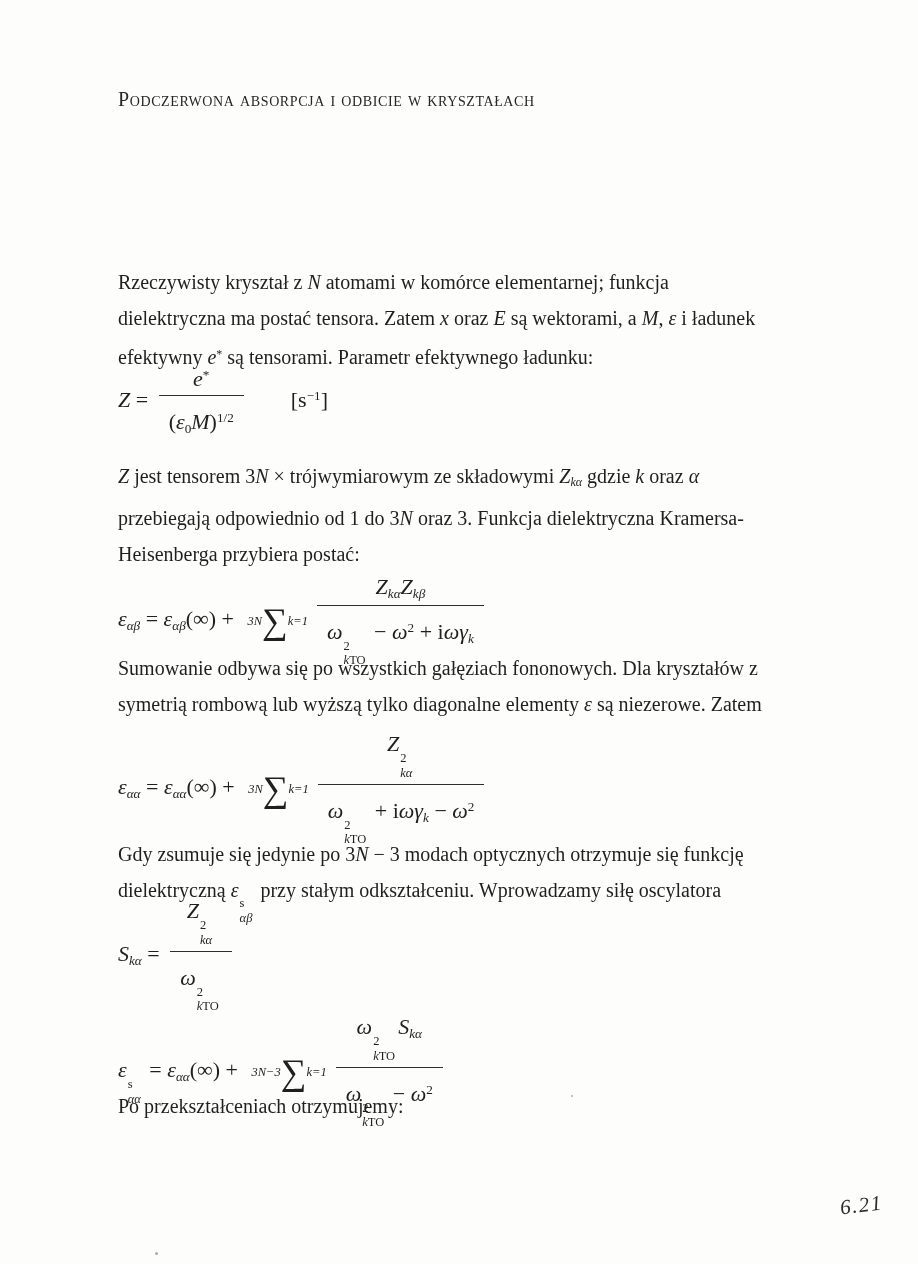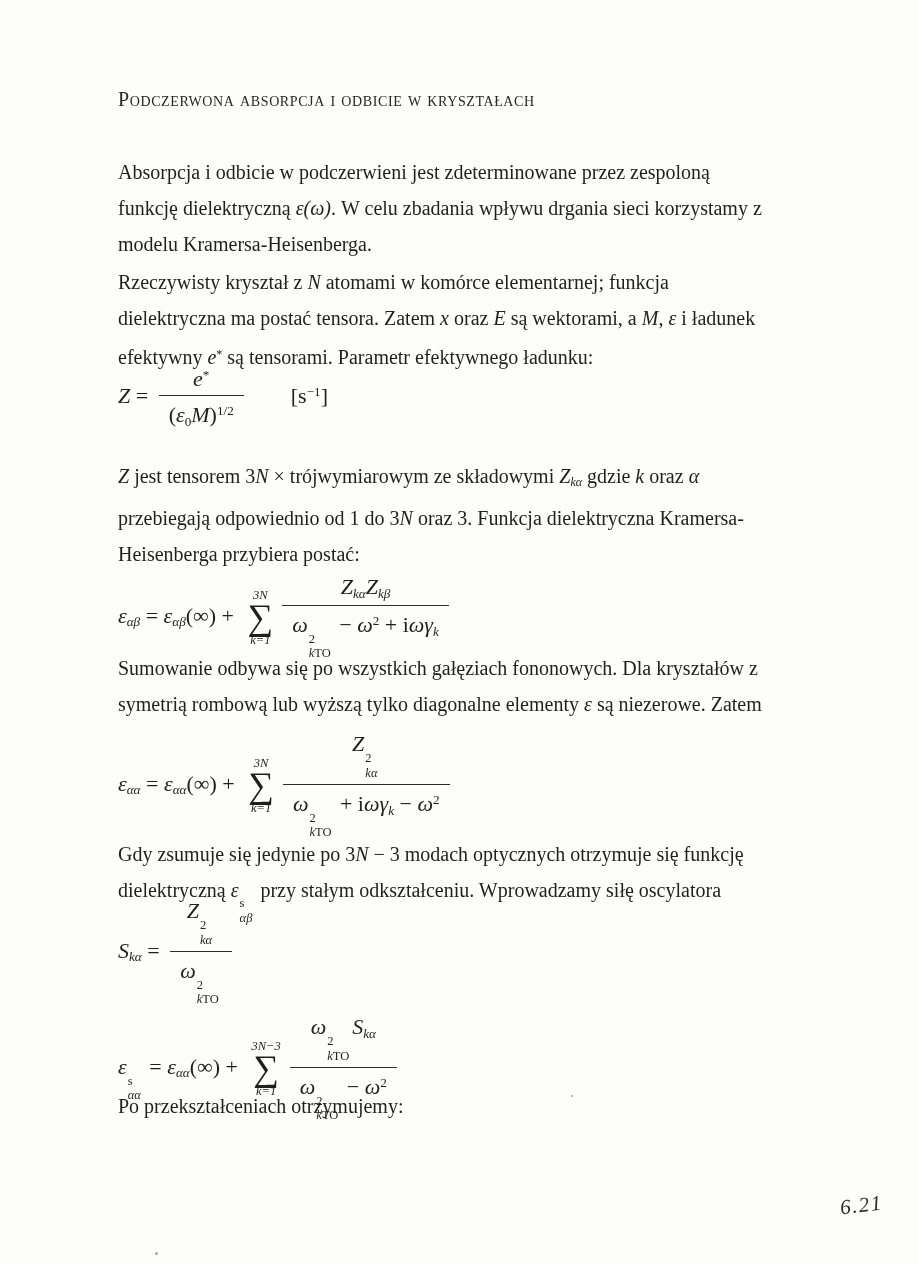--- a/index.html
+++ b/index.html
@@ -23,23 +23,23 @@
     font-size:22px;white-space:nowrap;line-height:1.2;
   }
   .it{font-style:italic;}
   .sup{font-size:0.6em;vertical-align:0.5em;letter-spacing:0;}
   .sub{font-size:0.6em;vertical-align:-0.28em;}
   .frac{
     display:inline-flex;flex-direction:column;align-items:center;
     vertical-align:middle;margin:0 5px;text-align:center;
   }
   .frac .num{padding:0 10px 3px;}
-  .frac .den{border-top:1.5px solid #2e2e2e;padding:6px 10px 0;}
+  .frac .den{border-top:1.5px solid #2e2e2e;padding:13px 10px 0;}
   .sum{
-    display:inline-flex;flex-direction:column;align-items:center;
+    display:inline-flex;flex-direction:row;align-items:center;
     vertical-align:middle;margin:0 4px 0 8px;line-height:1;
   }
   .sum .lim{font-size:12.5px;line-height:1.15;font-style:italic;}
   .sum .sigma{font-size:36px;line-height:0.85;}
   .ss{
     display:inline-flex;flex-direction:column;align-items:flex-start;
     vertical-align:-0.5em;line-height:1;margin:0 3px 0 1px;
   }
   .ss .ss-t,.ss .ss-b{font-size:12.5px;line-height:1.18;}
   .gap{display:inline-block;}
@@ -51,21 +51,20 @@
   .speck{position:absolute;width:3px;height:3px;background:#a9a9a9;border-radius:50%;}
   .speck.s1{left:155px;top:1252px;}
   .speck.s2{left:571px;top:1095px;width:2px;height:2px;}
 </style>
 </head>
 <body>
 
 <div class="page">
   <h1 class="heading">Podczerwona absorpcja i odbicie w kryształach</h1>
 
-  <p class="para" style="top:154px">Absorpcja i odbicie w podczerwieni jest zdeterminowane przez zespoloną<br>funkcję dielektryczną <span class="it">ε(ω)</span>. W celu zbadania wpływu drgania sieci korzystamy z<br>modelu Kramersa-Heisenberga.</p>
 
   <p class="para" style="top:264px">Rzeczywisty kryształ z <span class="it">N</span> atomami w komórce elementarnej; funkcja<br>dielektryczna ma postać tensora. Zatem <span class="it">x</span> oraz <span class="it">E</span> są wektorami, a <span class="it">M</span>, <span class="it">ε</span> i ładunek<br>efektywny <span class="it">e</span><span class="sup">*</span> są tensorami. Parametr efektywnego ładunku:</p>
 
   <div class="formula" style="top:366px"><span class="it">Z</span> = <span class="frac">
         <span class="num"><span class="it">e</span><span class="sup">*</span></span>
         <span class="den">(<span class="it">ε</span><span class="sub">0</span><span class="it">M</span>)<span class="sup">1/2</span></span>
       </span><span class="gap" style="width: 42px;"></span>[s<span class="sup">−1</span>]</div>
 
   <p class="para" style="top:458px"><span class="it">Z</span> jest tensorem 3<span class="it">N</span> × trójwymiarowym ze składowymi <span class="it">Z</span><span class="it sub">kα</span> gdzie <span class="it">k</span> oraz <span class="it">α</span><br>przebiegają odpowiednio od 1 do 3<span class="it">N</span> oraz 3. Funkcja dielektryczna Kramersa-<br>Heisenberga przybiera postać:</p>
 

